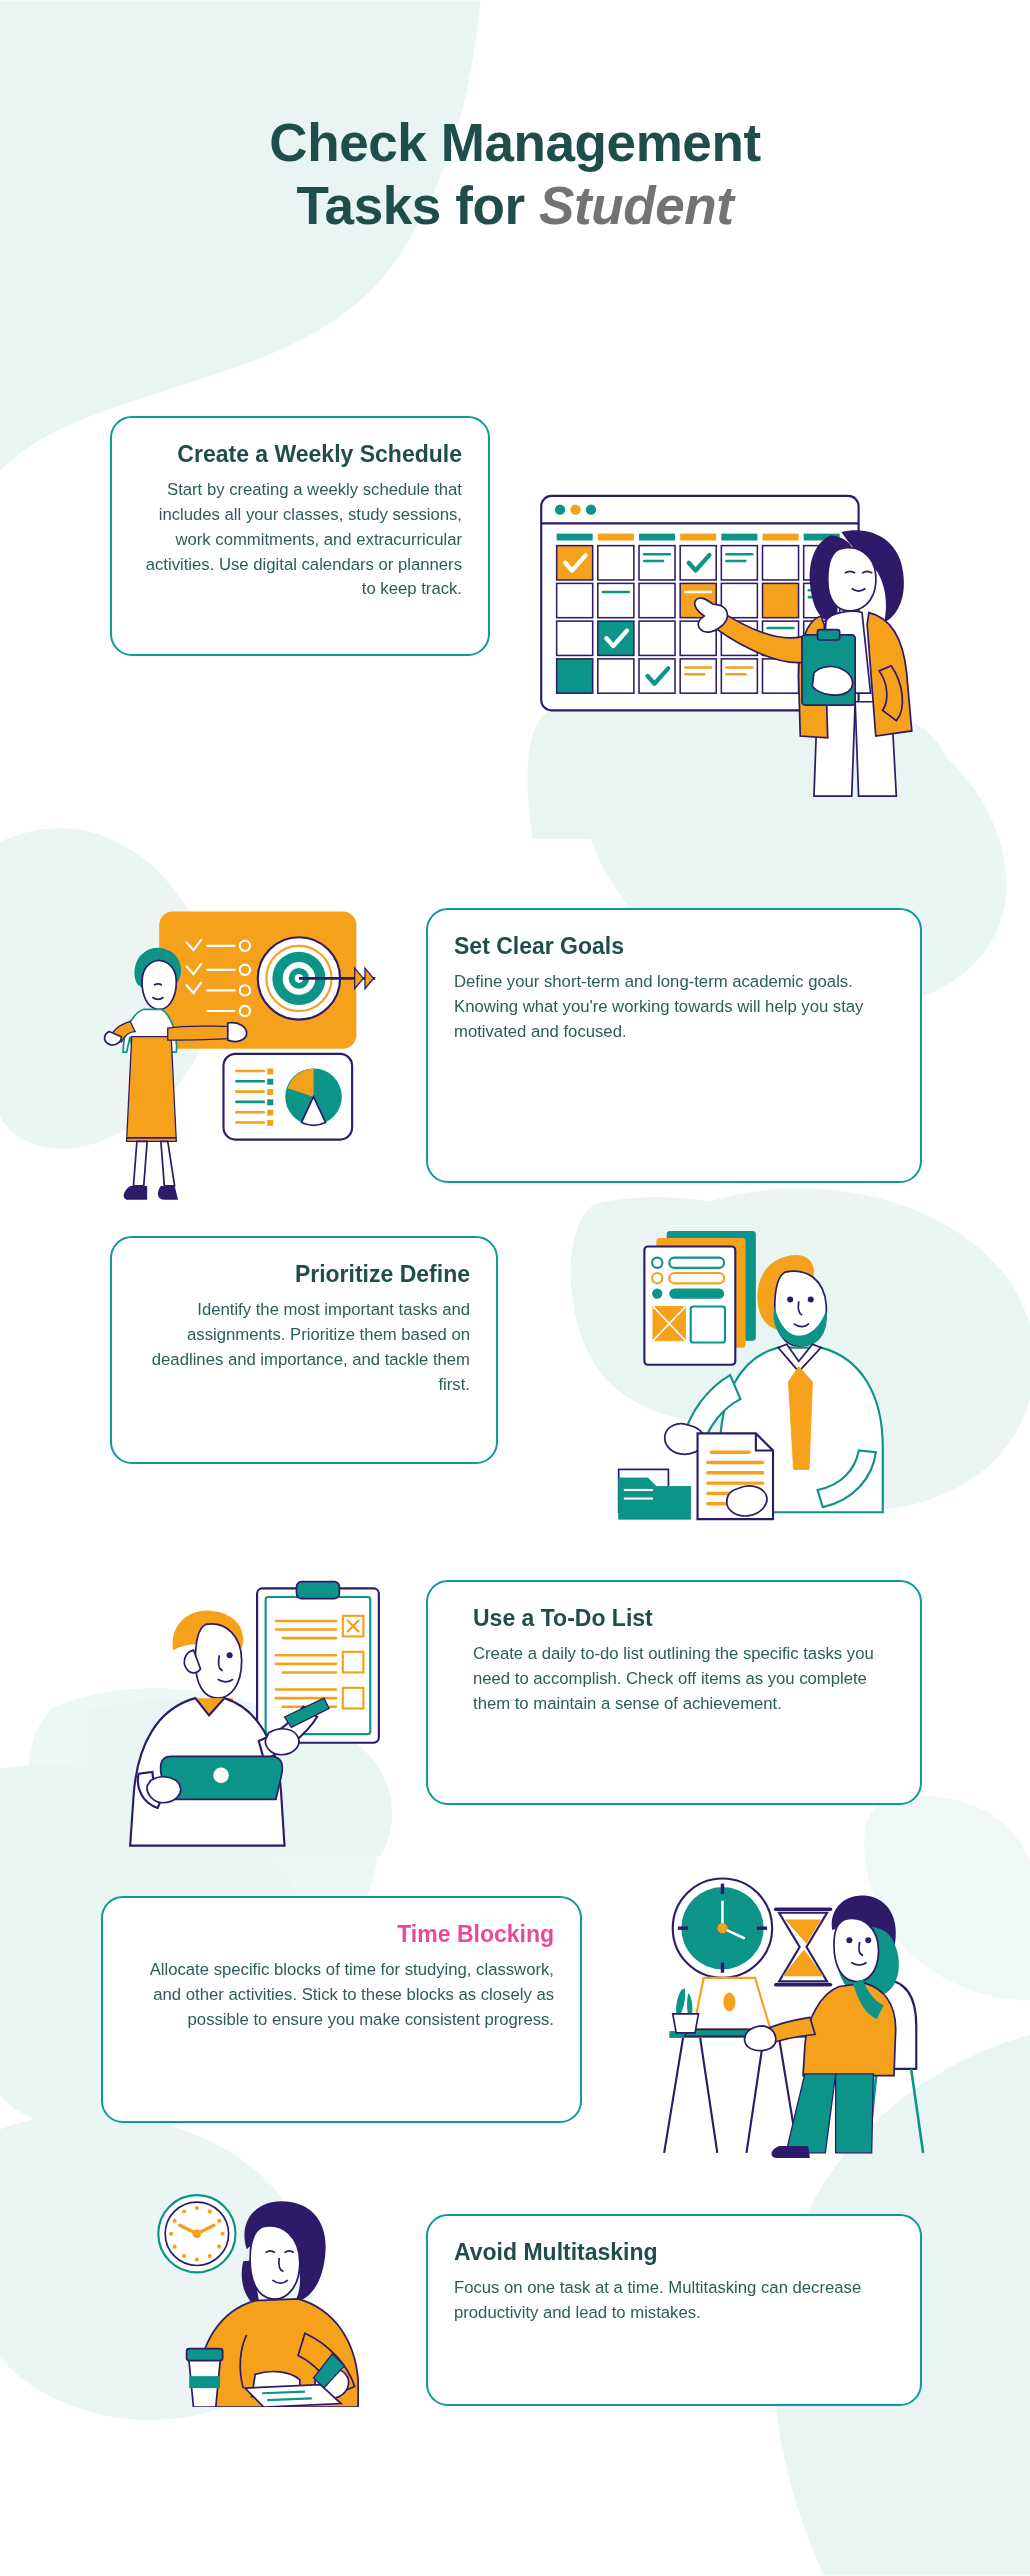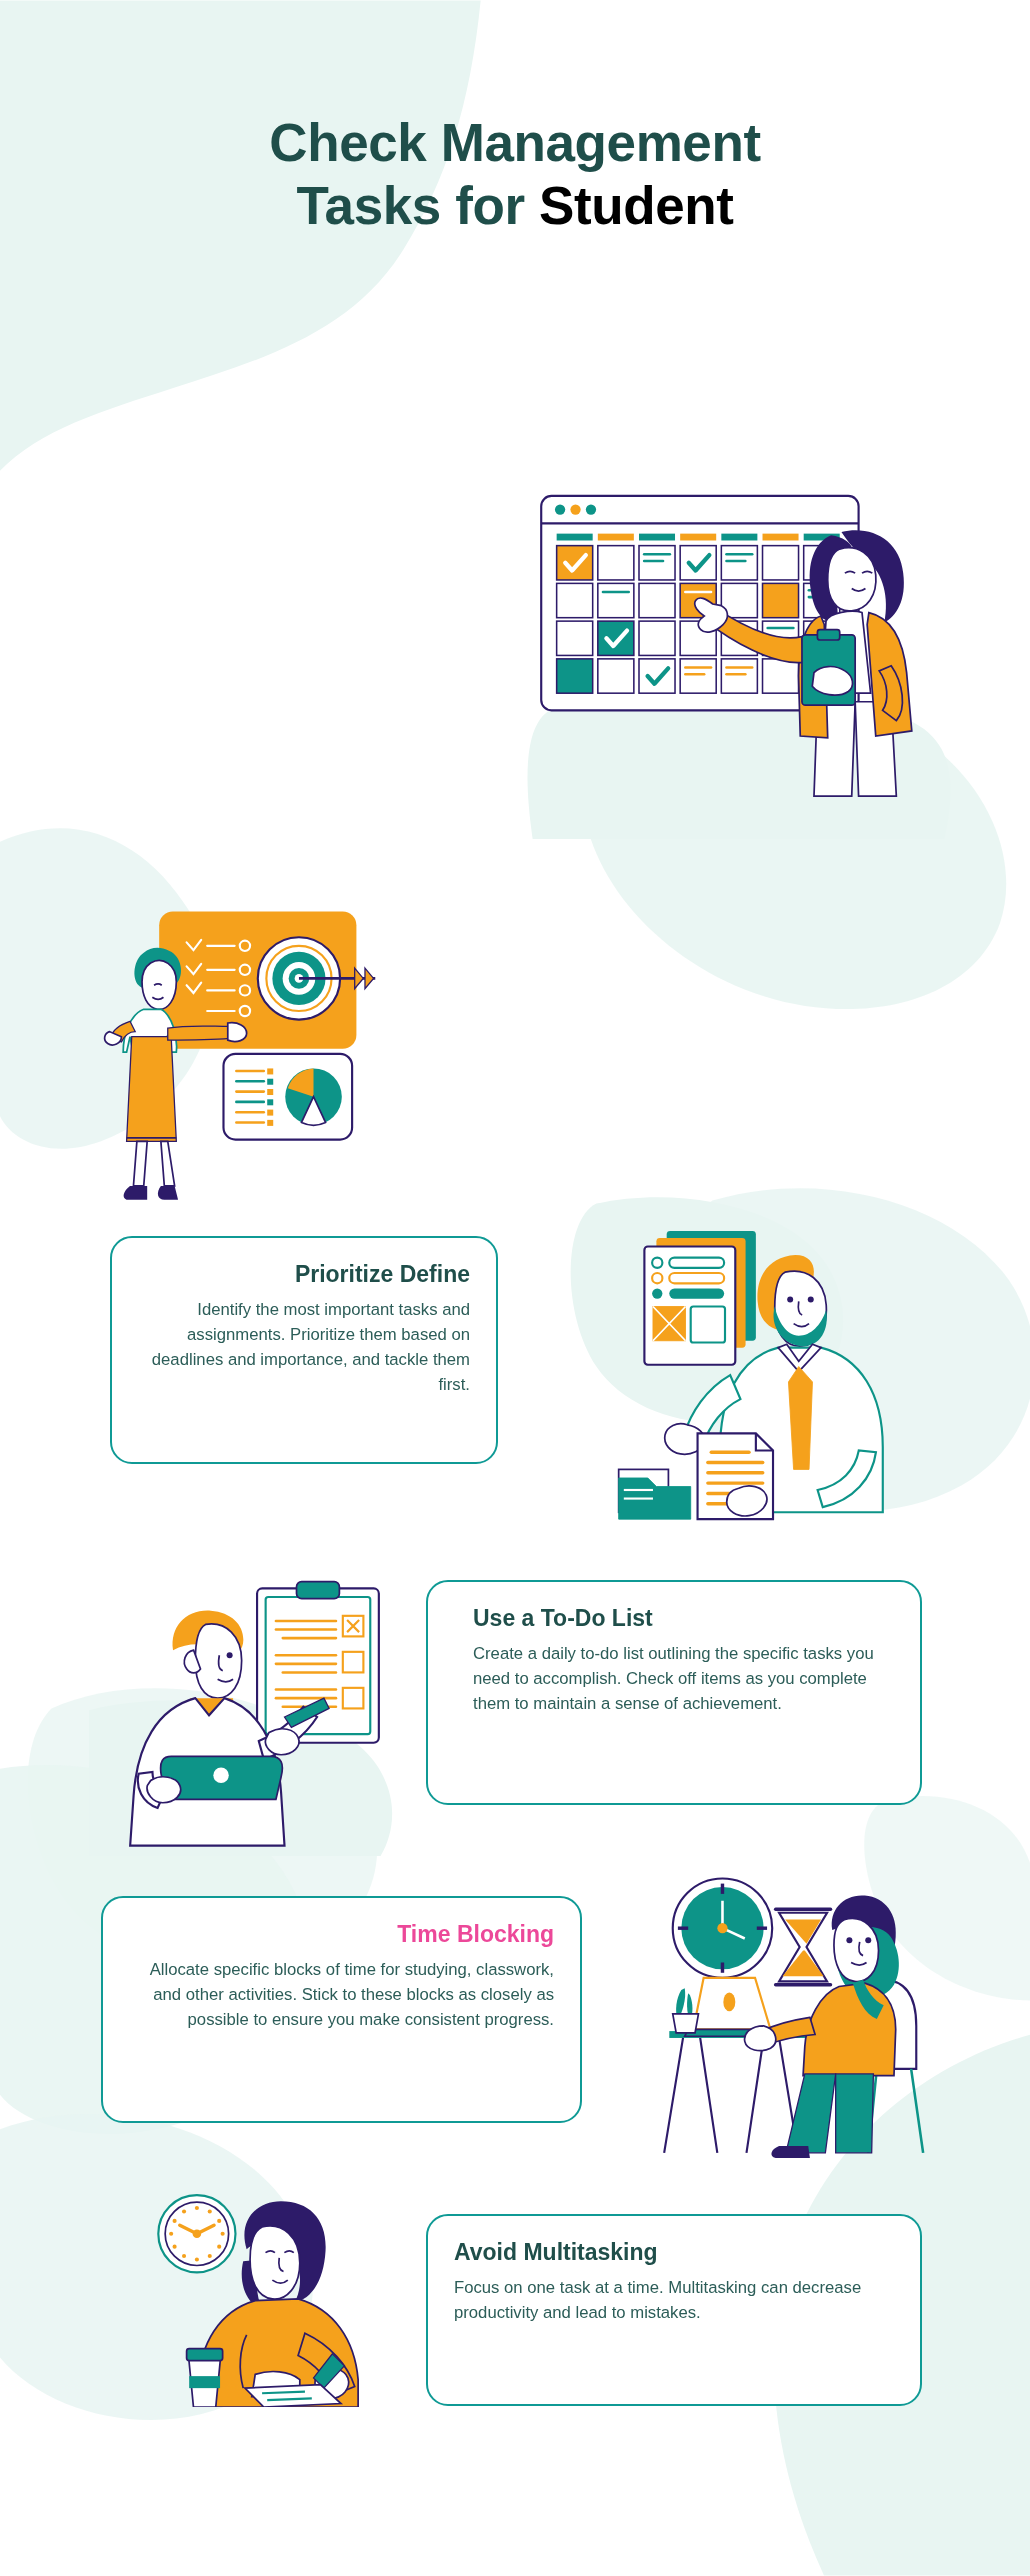--- a/index.html
+++ b/index.html
@@ -13,21 +13,21 @@
   #bg-layer { position:absolute; inset:0; width:1030px; height:2576px; z-index:0; }
 
   .page { position:relative; z-index:2; width:1030px; height:2576px; }
 
   
   .title-block {
     position:absolute; top:112px; left:0; width:1030px;
     text-align:center; line-height:1.18;
   }
   .title-line { font-size:53px; font-weight:bold; color:#1f4e4a; letter-spacing:-0.4px; }
-  .title-accent { color:#000000; }
+  .title-accent { color:#737373;font-style:italic; }
 
   
   .card {
     position:absolute;
     border:2.6px solid #0f9a95;
     border-radius:22px;
     background:#ffffff;
     z-index:3;
   }
   .card-inner { padding:22px 26px 24px 26px; }
@@ -99,20 +99,26 @@
            C1130,2330 1050,2290 1022,2220 C1000,2164 1000,2106 1035,2096 Z" fill="#e8f5f2" opacity="0.7"></path>
 </svg>
 
 <div class="page">
 
   <div class="title-block">
     <div class="title-line">Check Management</div>
     <div class="title-line"><span>Tasks for </span><span class="title-accent">Student</span></div>
   </div>
 
+  <div class="card" id="card-1">
+    <div class="card-inner align-right">
+      <div class="card-title">Create a Weekly Schedule</div>
+      <div class="card-body">Start by creating a weekly schedule that includes all your classes, study sessions, work commitments, and extracurricular activities. Use digital calendars or planners to keep track.</div>
+    </div>
+  </div>
 
   <svg class="illus" id="illus-1" viewBox="0 0 520 450">
 
     <path d="M40,300 C120,275 300,280 420,300 C500,315 520,360 500,450 H20 C10,380 10,318 40,300 Z" fill="#e8f5f2"></path>
 
     <rect x="30" y="50" width="370" height="250" rx="12" fill="#fff" stroke="#2d1b69" stroke-width="2.5"></rect>
     <line x1="30" y1="82" x2="400" y2="82" stroke="#2d1b69" stroke-width="2.5"></line>
     <circle cx="52" cy="66" r="6" fill="#0d9488"></circle>
     <circle cx="70" cy="66" r="6" fill="#f5a11c"></circle>
     <circle cx="88" cy="66" r="6" fill="#0d9488"></circle>
@@ -213,20 +219,26 @@
 
       <rect x="334" y="212" width="62" height="82" rx="4" fill="#0d9488" stroke="#2d1b69" stroke-width="2"></rect>
       <rect x="352" y="206" width="26" height="12" rx="3" fill="#0d9488" stroke="#2d1b69" stroke-width="2"></rect>
 
       <path d="M438,248 C452,268 456,298 444,312 L428,300 C436,288 434,268 424,254 Z" fill="#f5a11c" stroke="#2d1b69" stroke-width="2"></path>
       <path d="M348,256 C356,248 372,246 384,254 C394,260 396,272 388,278
                C376,286 354,282 346,272 Z" fill="#fff" stroke="#2d1b69" stroke-width="2"></path>
     </g>
   </svg>
 
+  <div class="card" id="card-2">
+    <div class="card-inner align-left">
+      <div class="card-title">Set Clear Goals</div>
+      <div class="card-body">Define your short-term and long-term academic goals. Knowing what you're working towards will help you stay motivated and focused.</div>
+    </div>
+  </div>
 
   <svg class="illus" id="illus-2" viewBox="0 0 400 380">
 
     <rect x="90" y="32" width="230" height="160" rx="16" fill="#f5a11c"></rect>
 
     <g stroke="#fff" stroke-width="2.5" fill="none" stroke-linecap="round">
       <path d="M122,68 l8,9 l9,-12"></path>
         <line x1="146" y1="72" x2="178" y2="72"></line>
         <circle cx="190" cy="72" r="6"></circle>
       <path d="M122,96 l8,9 l9,-12"></path>

